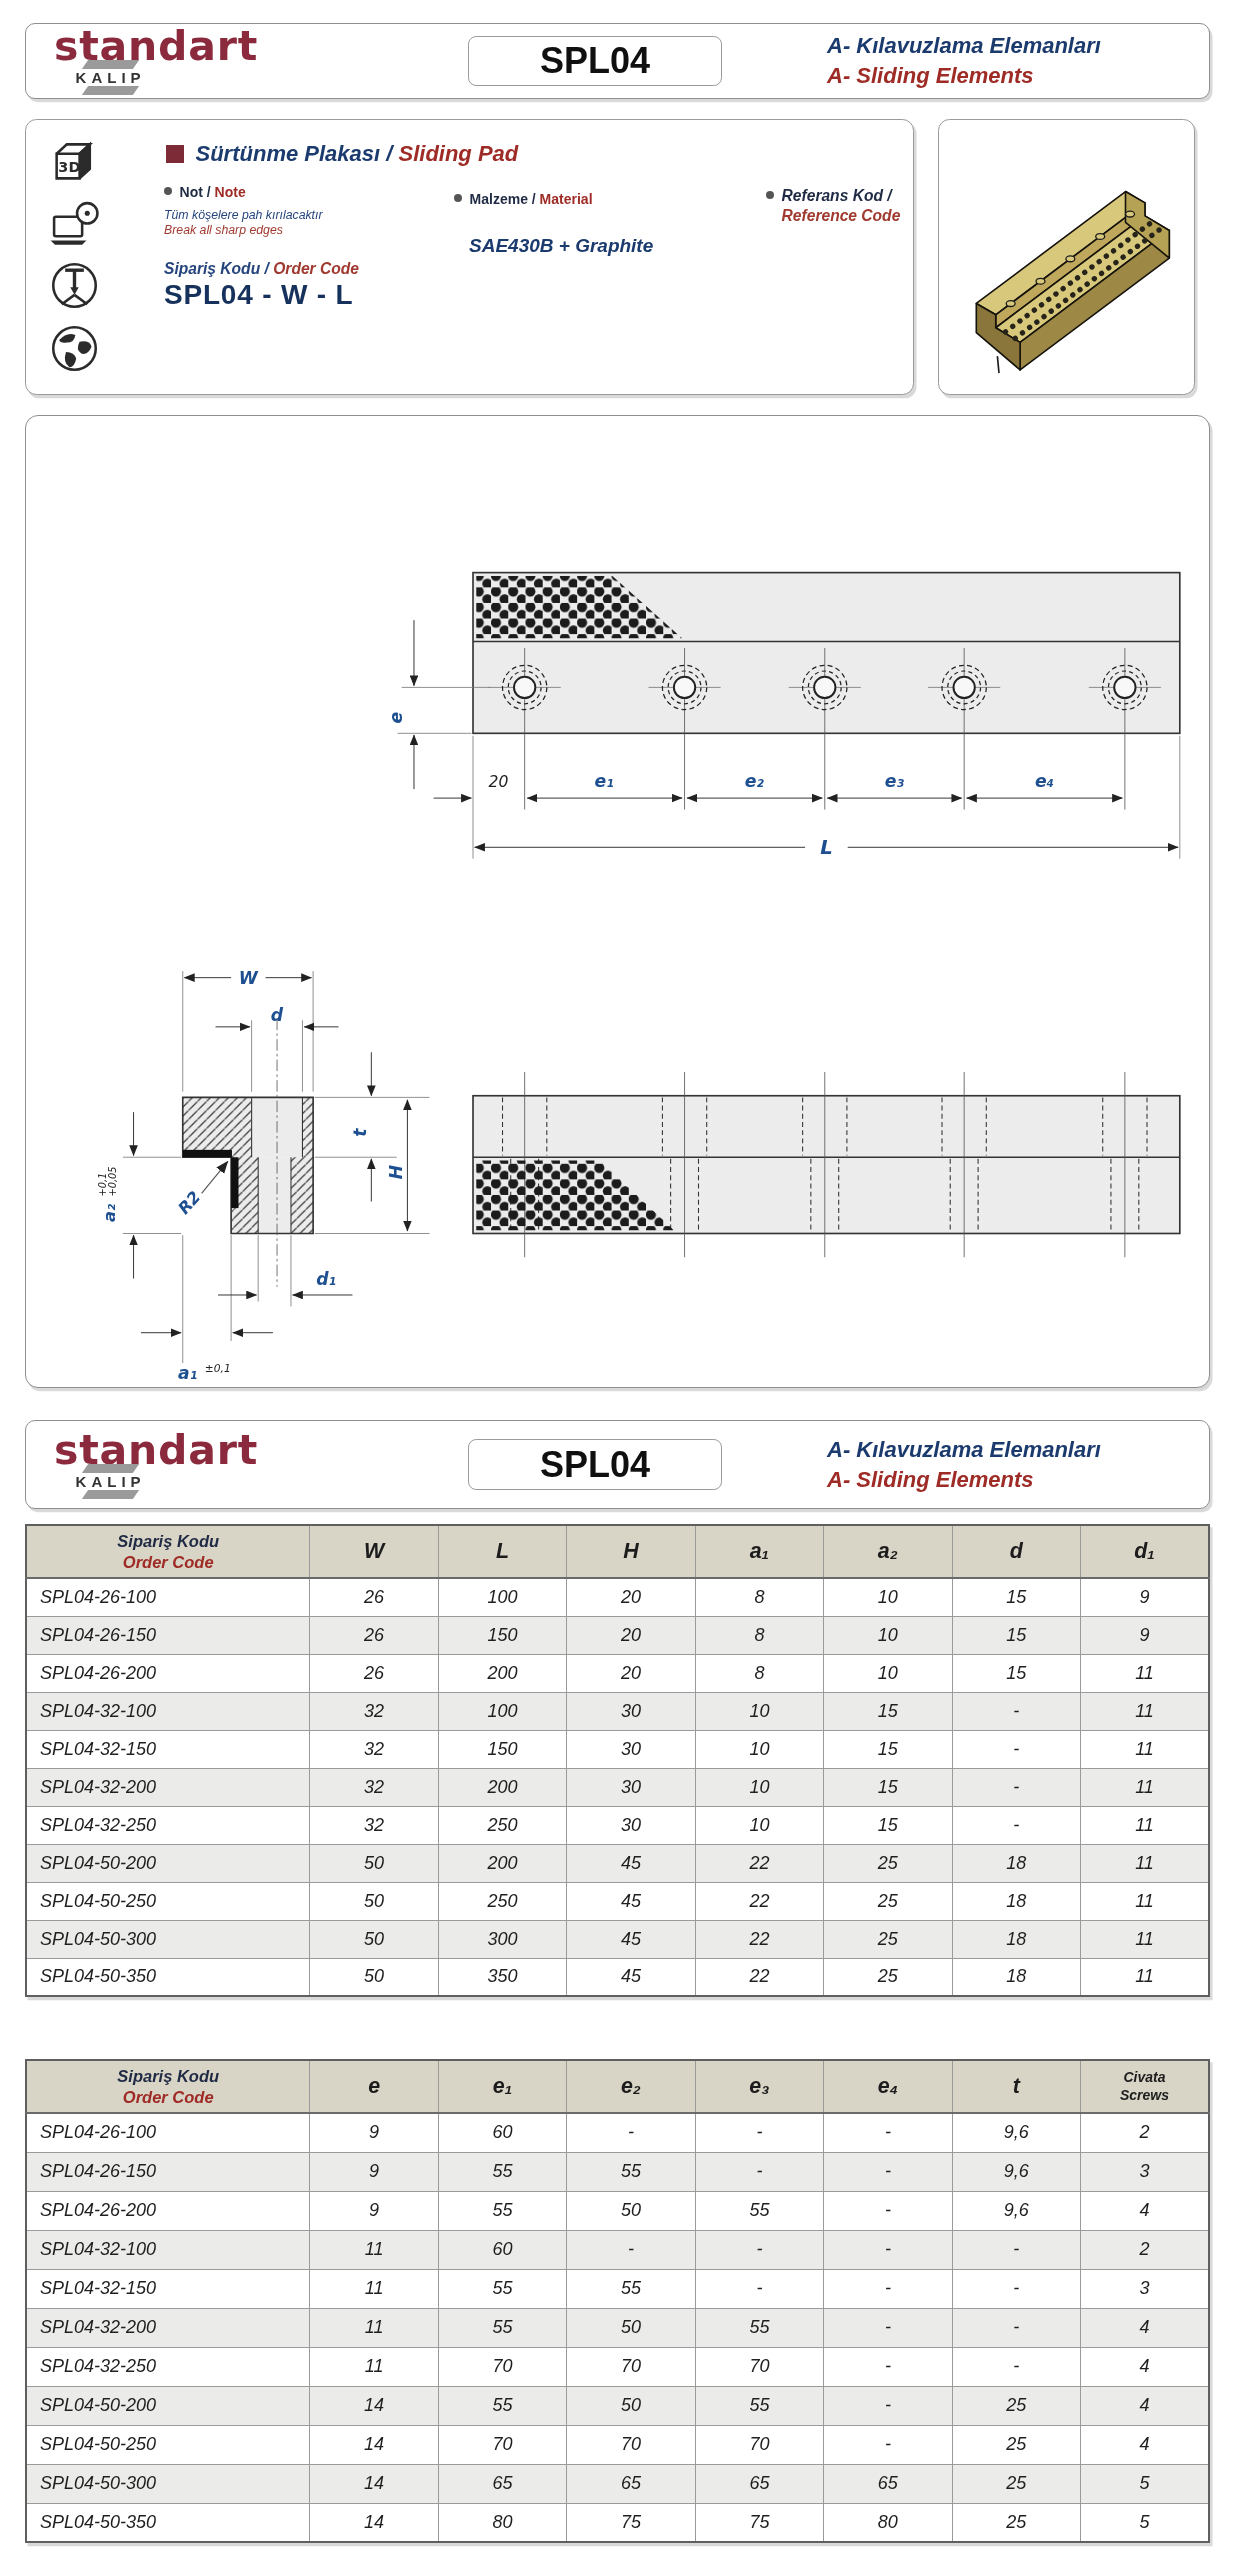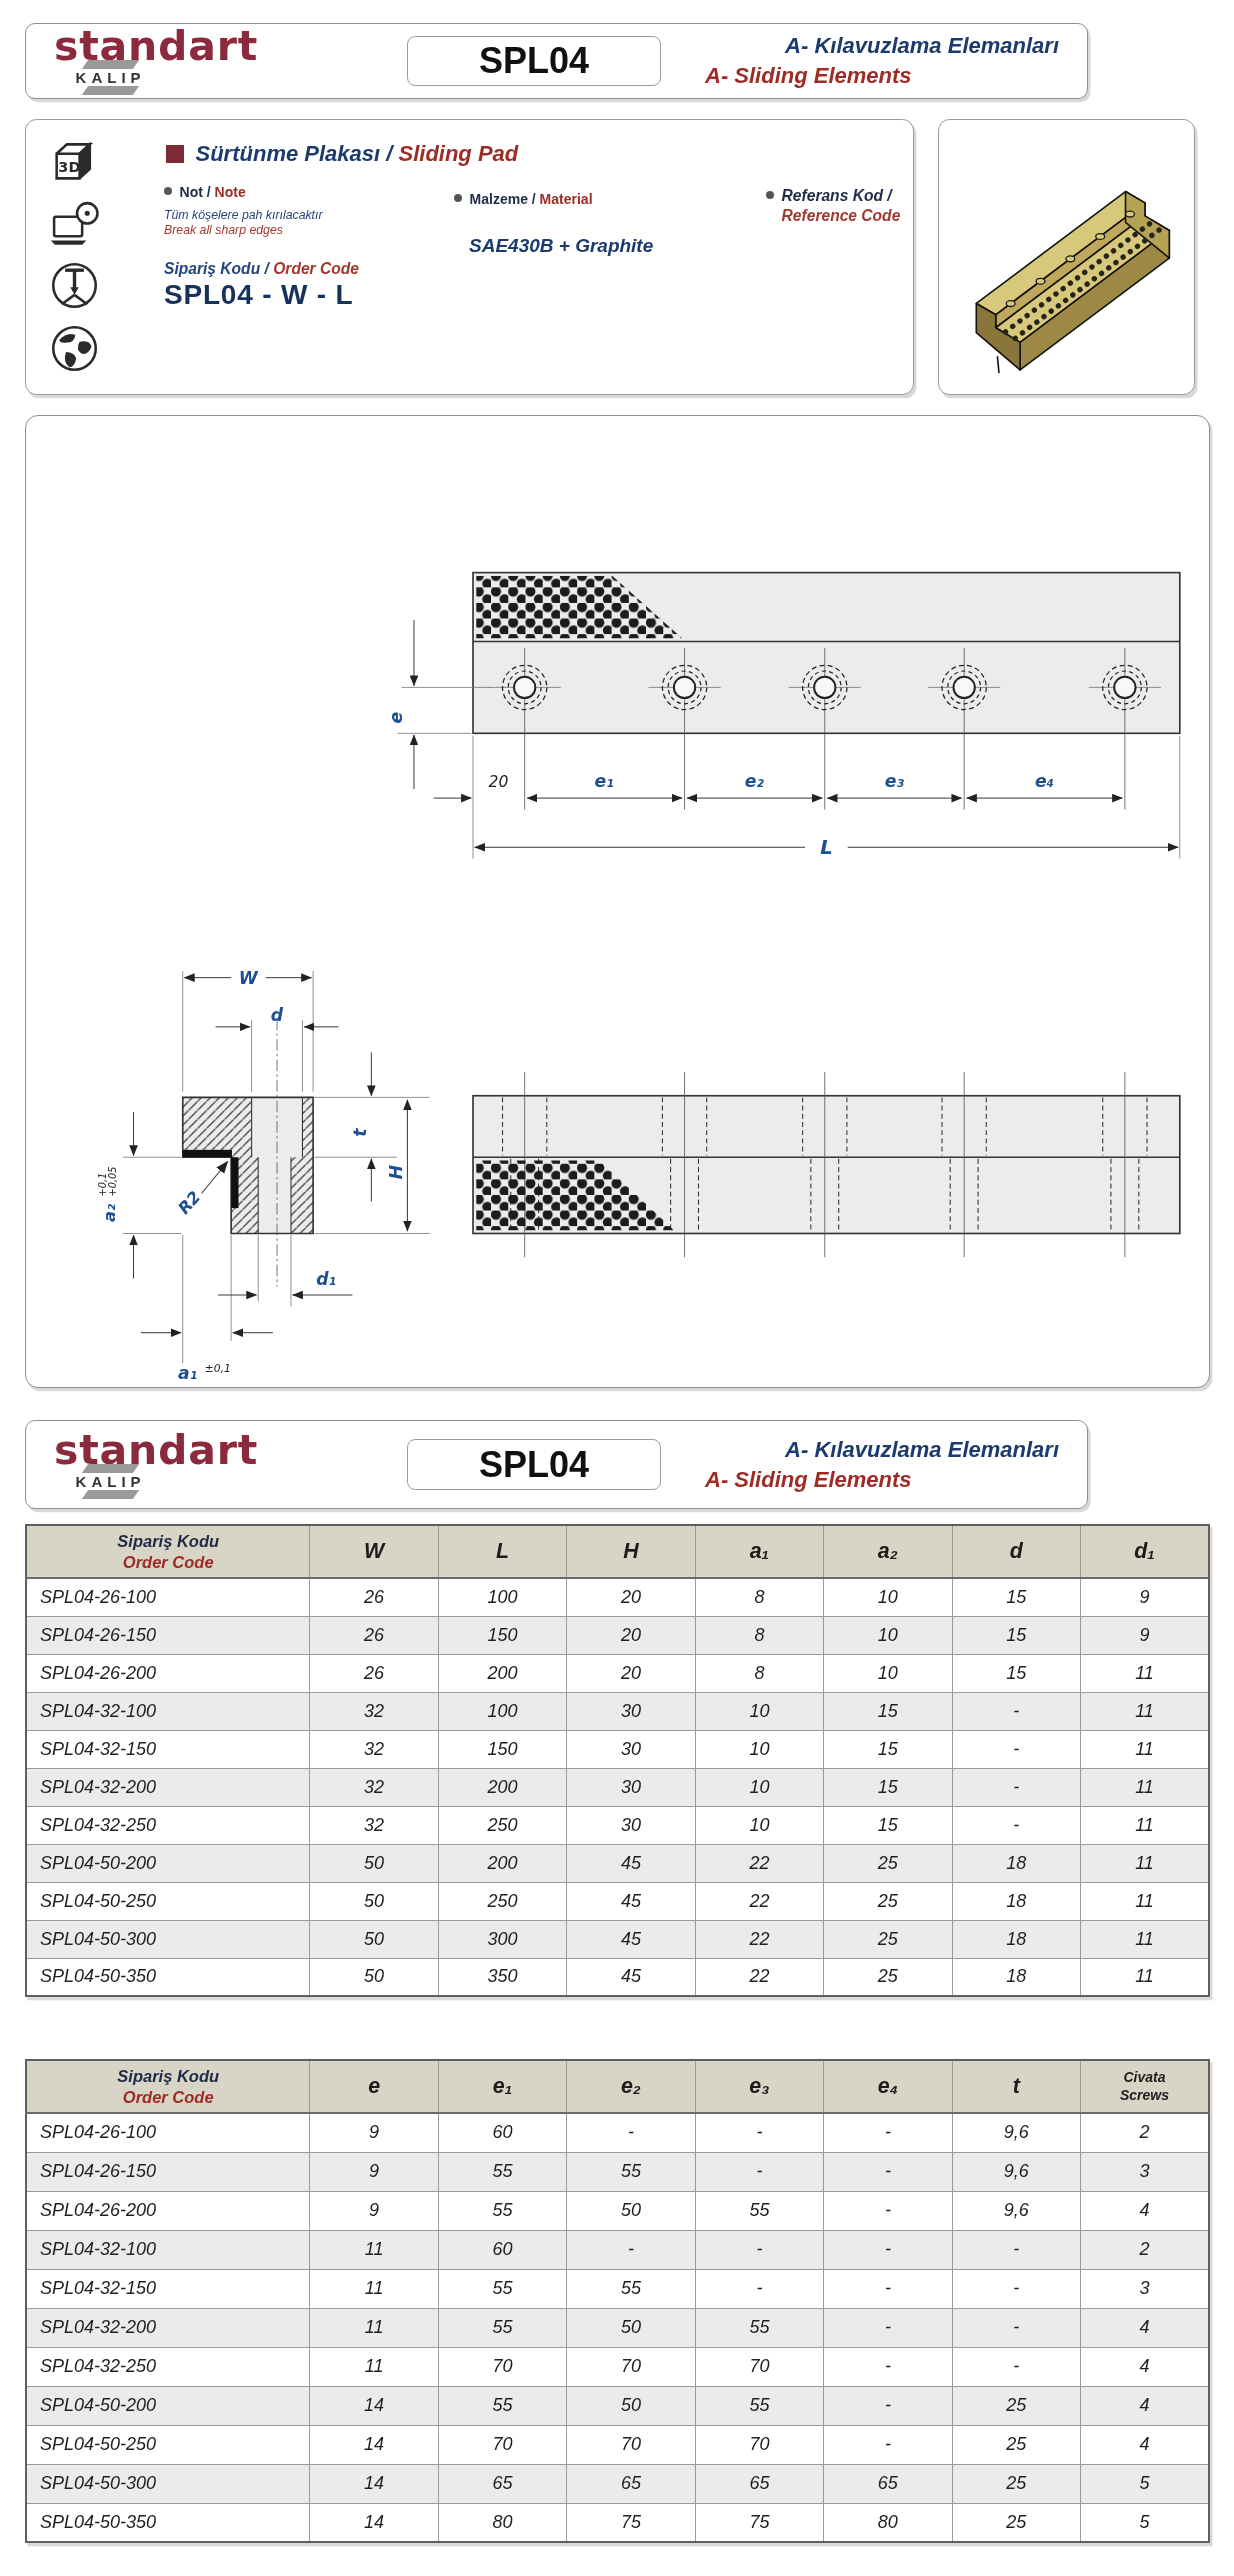--- a/index.html
+++ b/index.html
@@ -1,38 +1,38 @@
 <!DOCTYPE html>
 <html style="font-size:13px"><head>
 <meta charset="utf-8">
 <style>
   html,body { margin:0; padding:0; background:#fff; }
   .page { position:relative; width:1234px; height:2576px; background:#ffffff;
           font-family:"Liberation Sans","DejaVu Sans",sans-serif; overflow:hidden; }
 
   
-  .hdr { position:absolute; left:25px; width:1063px; box-sizing:border-box;
+  .hdr { position:absolute; left:25px; width:1185px; box-sizing:border-box;
          border:1.6px solid #8f8f8f; border-radius:10px; background:#fff;
          box-shadow:2.5px 3.3px 0 #d9d9d9; display:flex; align-items:center; padding:0 28px; }
   .hdr1 { top:23px; height:76px; }
   .hdr2 { top:1420px; height:89px; }
   .logo { width:329px; display:flex; flex-direction:column; align-items:flex-start; }
   .logo-word { font-size:41px; font-weight:bold; letter-spacing:0.8px; color:#8b2a3d; line-height:38px;
                font-family:"DejaVu Sans","Liberation Sans",sans-serif; }
   .logo-bar { display:flex; align-items:center; margin-top:-5px; margin-left:15px;flex-direction:column; }
   .bar { height:9px; background:#9a9a9a; width:51px; }
   .bar.l { transform:skewX(-35deg); }
   .bar.r { transform:skewX(-35deg); }
   .kalip { font-size:15px; font-weight:bold; letter-spacing:5px; color:#333; padding:0 6.6px; }
   .code-box { border:1.6px solid #9a9a9a; border-radius:8.2px; padding:3.3px 71px; margin:0 auto;
               font-size:36px; font-weight:bold; color:#101010; background:#fff;
               font-family:"Liberation Sans","DejaVu Sans",sans-serif; }
   .hdr-titles { width:354px; font-style:italic; font-weight:bold; font-size:22px; line-height:30px;
                 text-align:left; padding-left:20px; }
-  .t-tr { color:#1b3a6e;text-align:right; }
+  .t-tr { color:#1b3a6e; }
   .t-en { color:#9e2b25; }
 
   
   .info { position:absolute; left:25px; top:119px; width:889px; height:276px; box-sizing:border-box;
           border:1.6px solid #9a9a9a; border-radius:11.5px; background:#fff; box-shadow:2.5px 3.3px 0 #d9d9d9; }
   .icon-col { position:absolute; left:23px; top:15px; width:54px; display:flex; flex-direction:column; gap:11.5px; }
   .info-title { position:absolute; left:140px; top:21.4px; font-style:italic; font-weight:bold; font-size:22px; }
   .sq { display:inline-block; width:18px; height:18px; background:#7d2b36; margin-right:11.5px; vertical-align:-1.6px; }
   .bullet { display:inline-block; width:8.2px; height:8.2px; border-radius:50%; background:#555; margin-right:7.4px; vertical-align:1.6px; }
   .subhead { font-weight:bold; font-size:14px; color:#1f2a44; }

